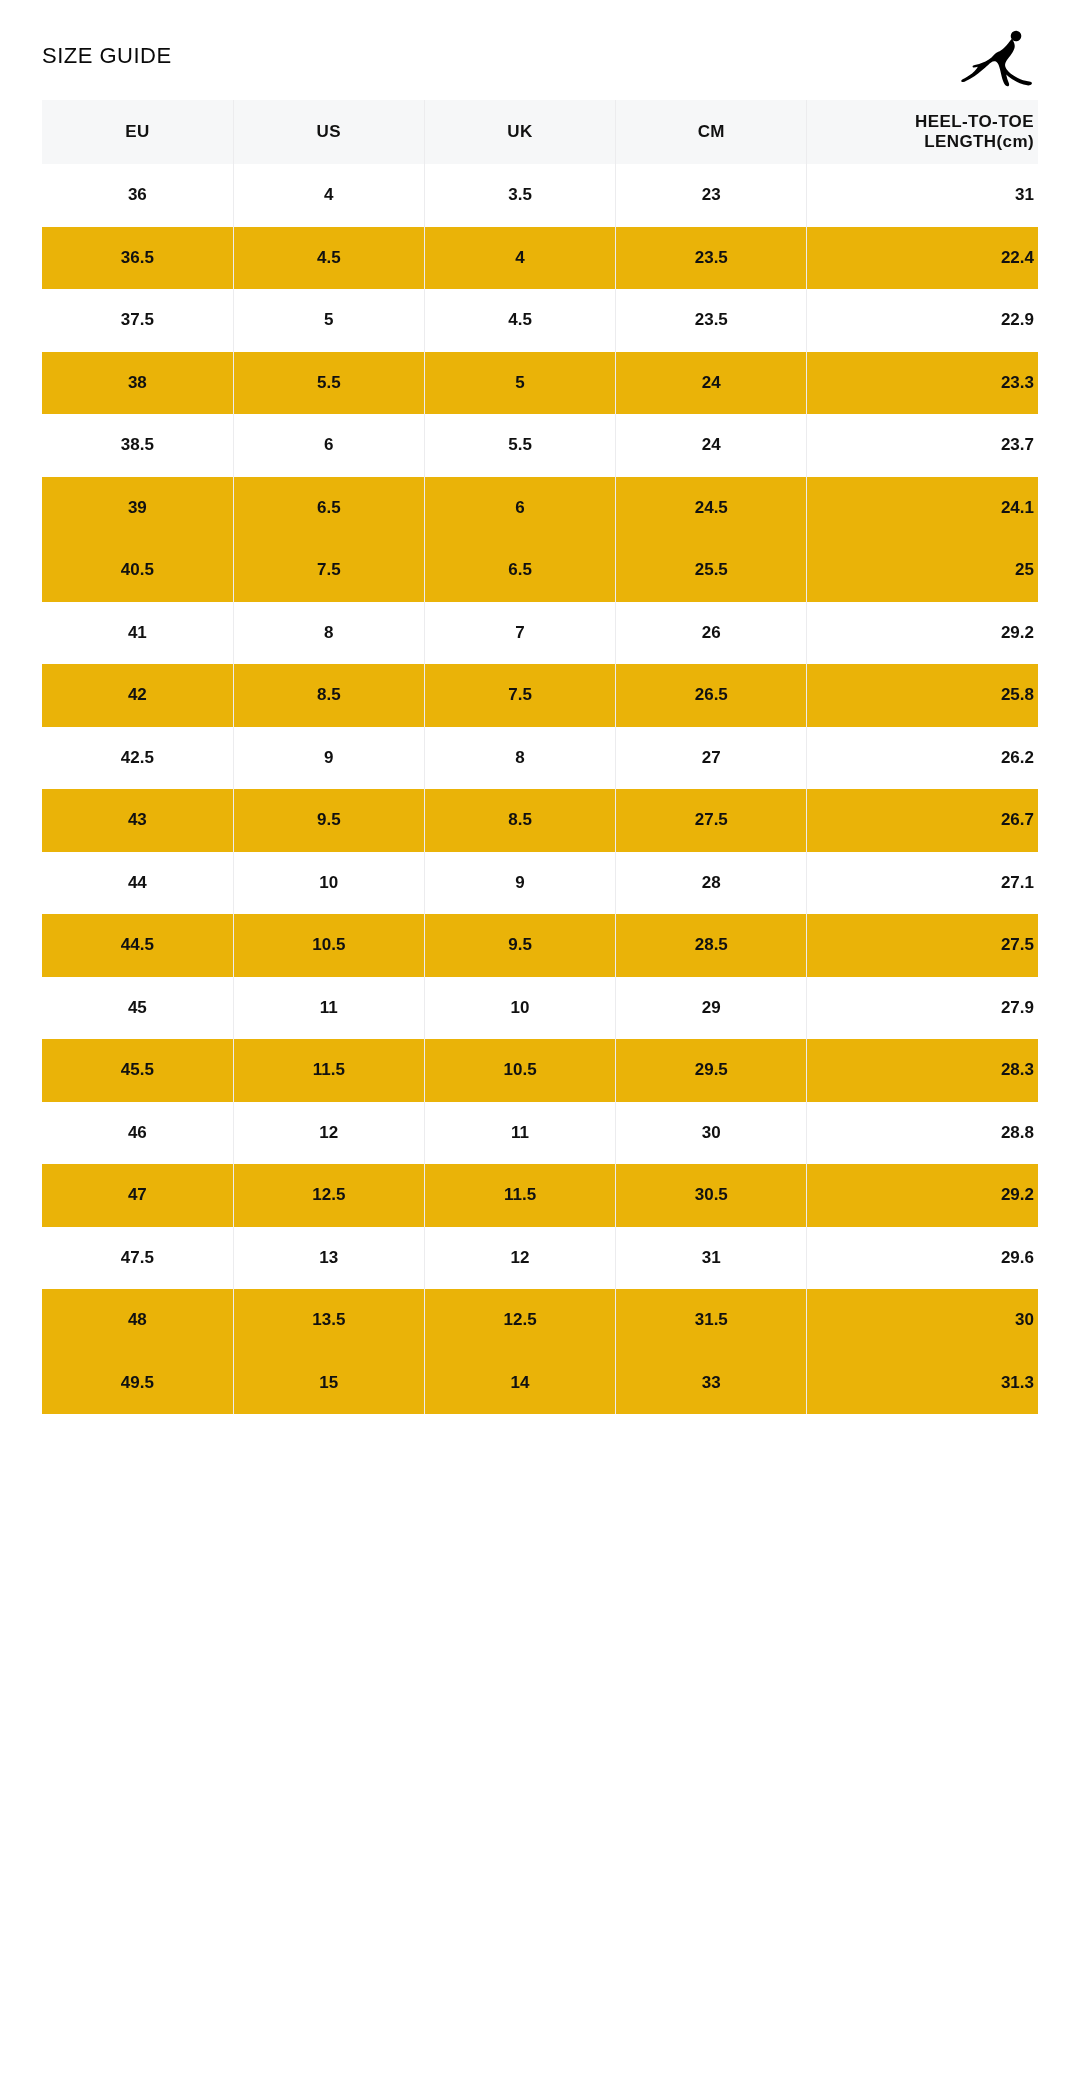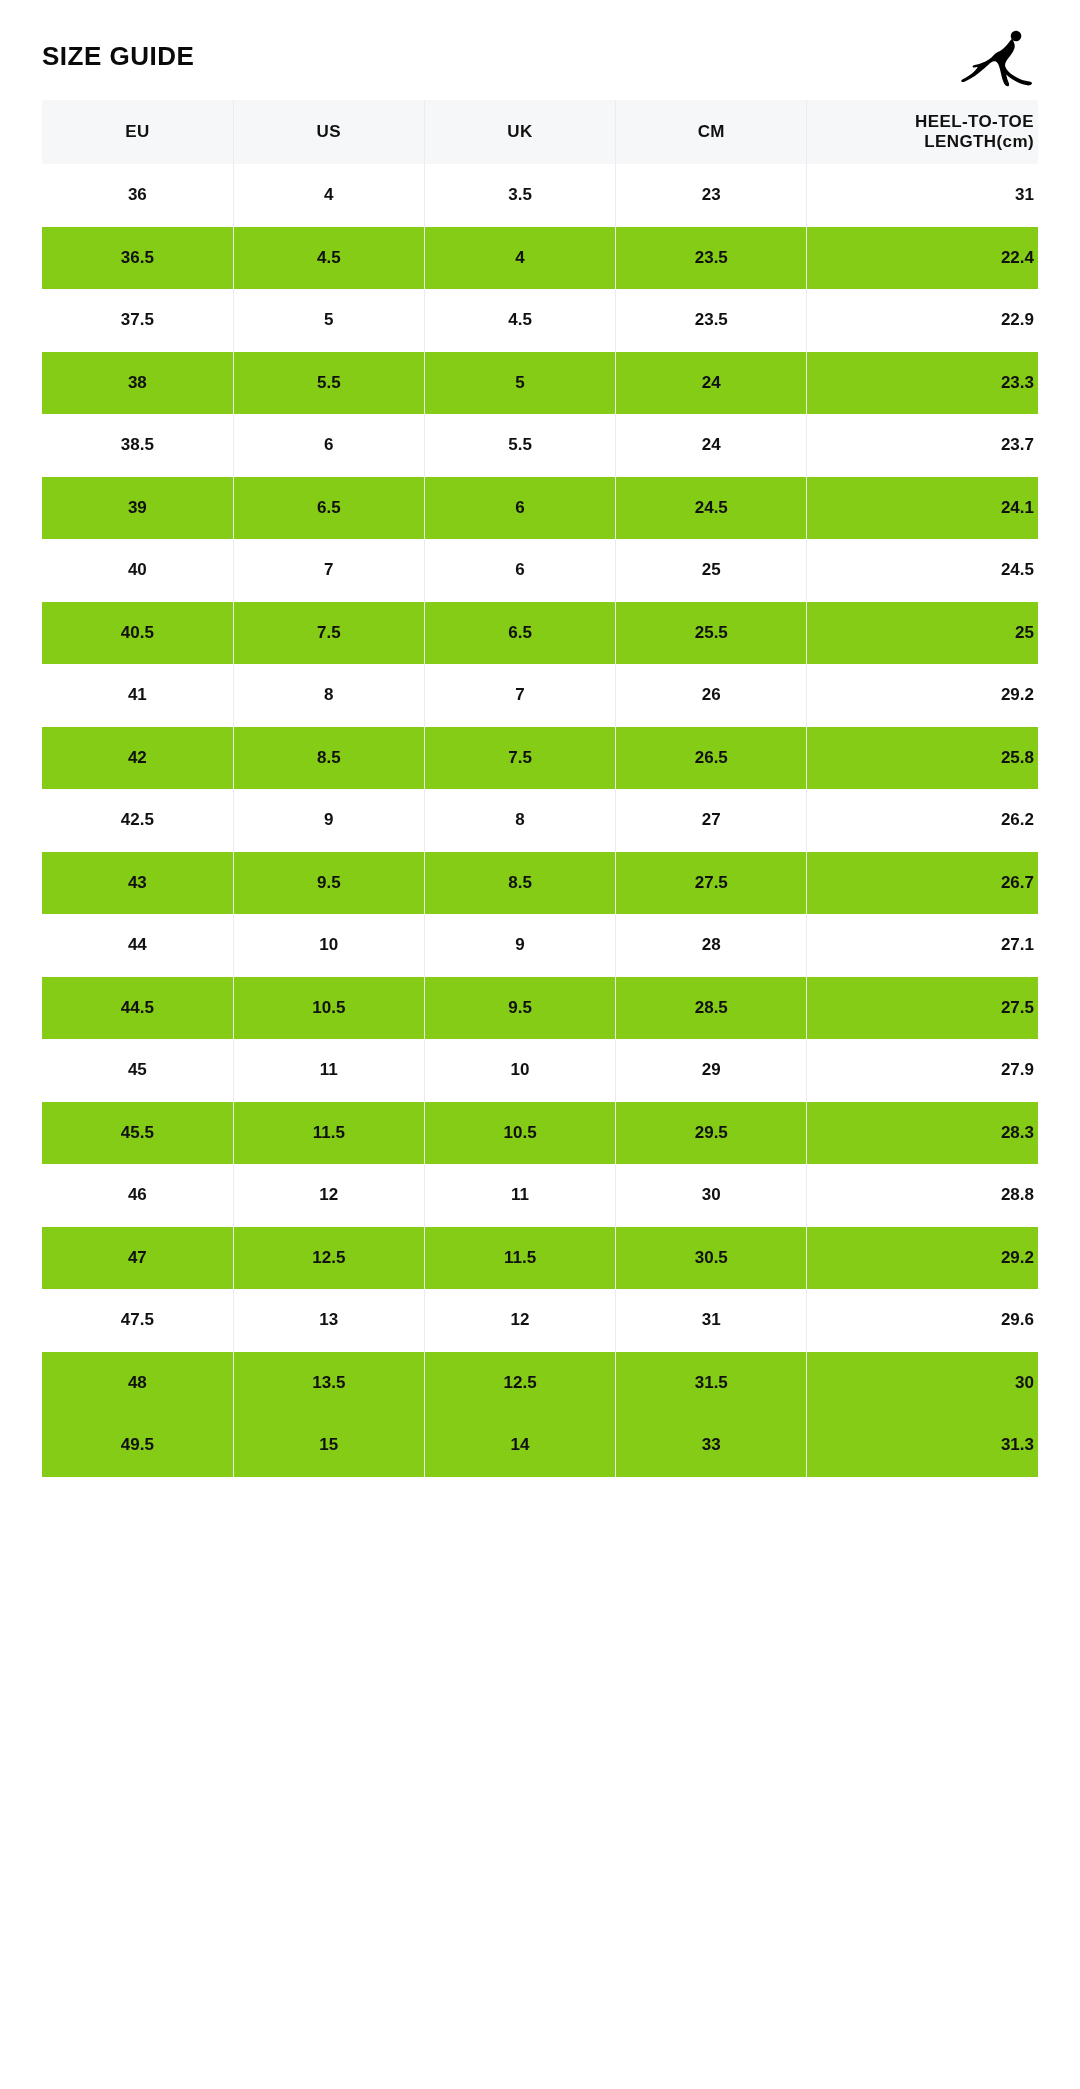--- a/index.html
+++ b/index.html
@@ -23,22 +23,22 @@
   }
   .header {
     display: flex;
     align-items: center;
     justify-content: space-between;
     height: 96px;
     padding-top: 16px;
     box-sizing: border-box;
   }
   .page-title {
-    font-size: 26px;
-    font-weight: bold;
+    font-size: 22px;
+    font-weight: normal;
     letter-spacing: 0.5px;
     color: #0a0a0a;
     line-height: 1;
     margin: 0;
   }
   .logo {
     width: 78px;
     height: 62px;
     display: block;
     flex: 0 0 auto;
@@ -76,21 +76,21 @@
     background: #f6f7f8;
     font-size: 17px;
     letter-spacing: 0.4px;
     line-height: 1.15;
   }
   .size-table tbody td {
     height: 62.5px;
     background: #ffffff;
   }
   .size-table tbody tr.alt td {
-    background: #84cc16;
+    background: #eab308;
   }
   .htt-line { display: block; }
 </style>
 </head>
 <body>
 
 <div class="page">
 
   <div class="header">
     <h1 class="page-title">SIZE GUIDE</h1>
@@ -177,27 +177,20 @@
           <td>24</td>
           <td>23.7</td>
         </tr>
         <tr class="alt">
           <td>39</td>
           <td>6.5</td>
           <td>6</td>
           <td>24.5</td>
           <td>24.1</td>
         </tr>
-        <tr>
-          <td>40</td>
-          <td>7</td>
-          <td>6</td>
-          <td>25</td>
-          <td>24.5</td>
-        </tr>
         <tr class="alt">
           <td>40.5</td>
           <td>7.5</td>
           <td>6.5</td>
           <td>25.5</td>
           <td>25</td>
         </tr>
         <tr>
           <td>41</td>
           <td>8</td>

